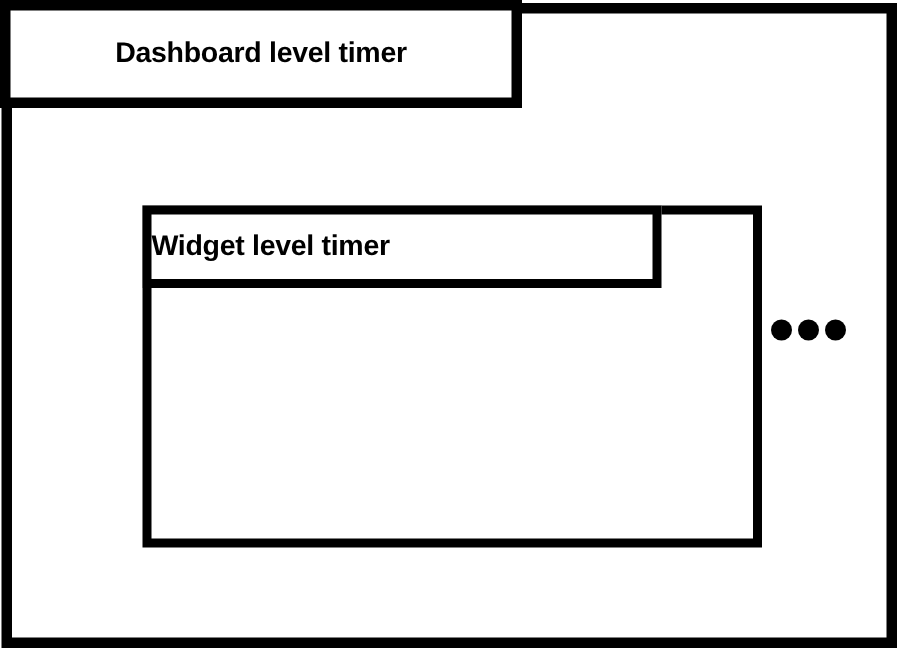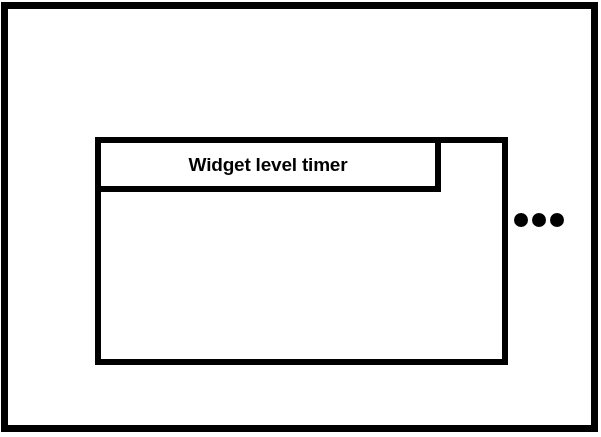--- a/index.html
+++ b/index.html
@@ -51,21 +51,20 @@
   }
   .widget-header-box {
     left: 95px;
     top: 137px;
     width: 346px;
     height: 55px;
     border: 6px solid #000000;
     z-index: 3;
     display: flex;
     align-items: center;
-    justify-content: center;
   }
   .timer-label {
     font-weight: bold;
     font-size: 19px;
     letter-spacing: -0.2px;
     white-space: nowrap;
   }
   .ellipsis {
     position: absolute;
     left: 514px;
@@ -81,20 +80,23 @@
     background: #000000;
   }
 </style>
 </head>
 <body>
 
 <div class="canvas">
 
   <div class="box outer-frame"></div>
 
+  <div class="box dashboard-timer-box">
+    <span class="timer-label">Dashboard level timer</span>
+  </div>
 
   <div class="box widget-box"></div>
 
   <div class="box widget-header-box">
     <span class="timer-label">Widget level timer</span>
   </div>
 
   <div class="ellipsis">
     <span class="dot"></span>
     <span class="dot"></span>

